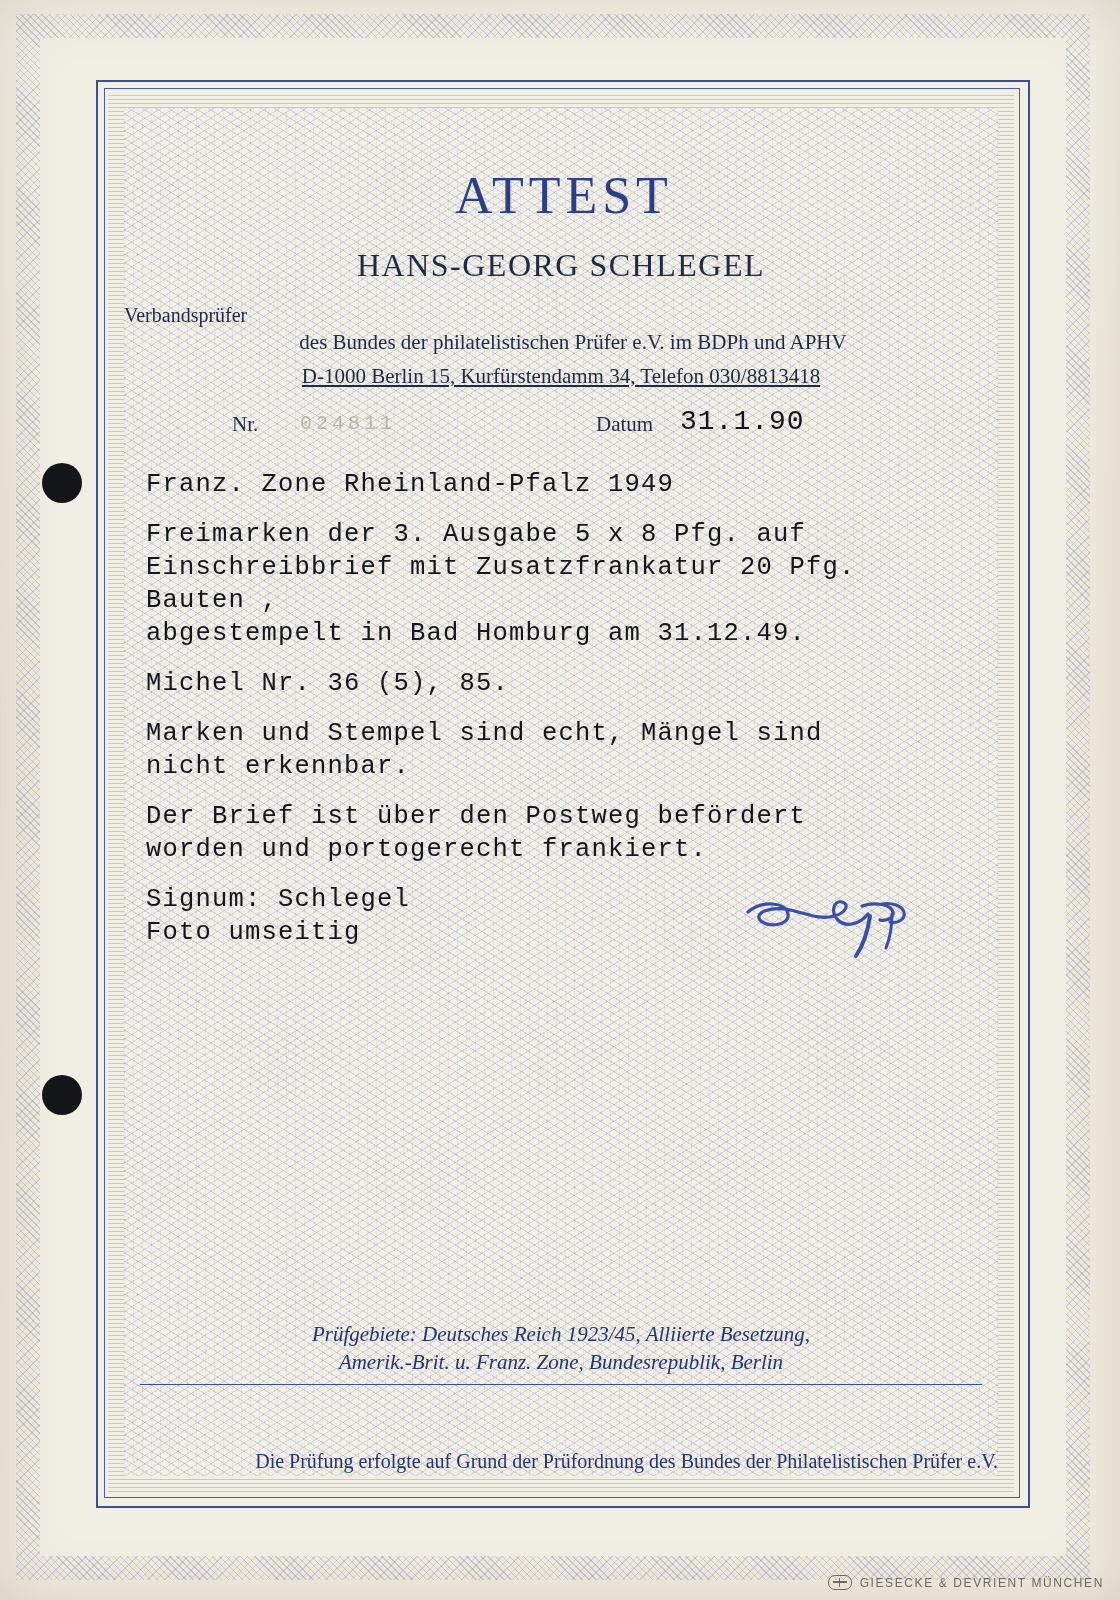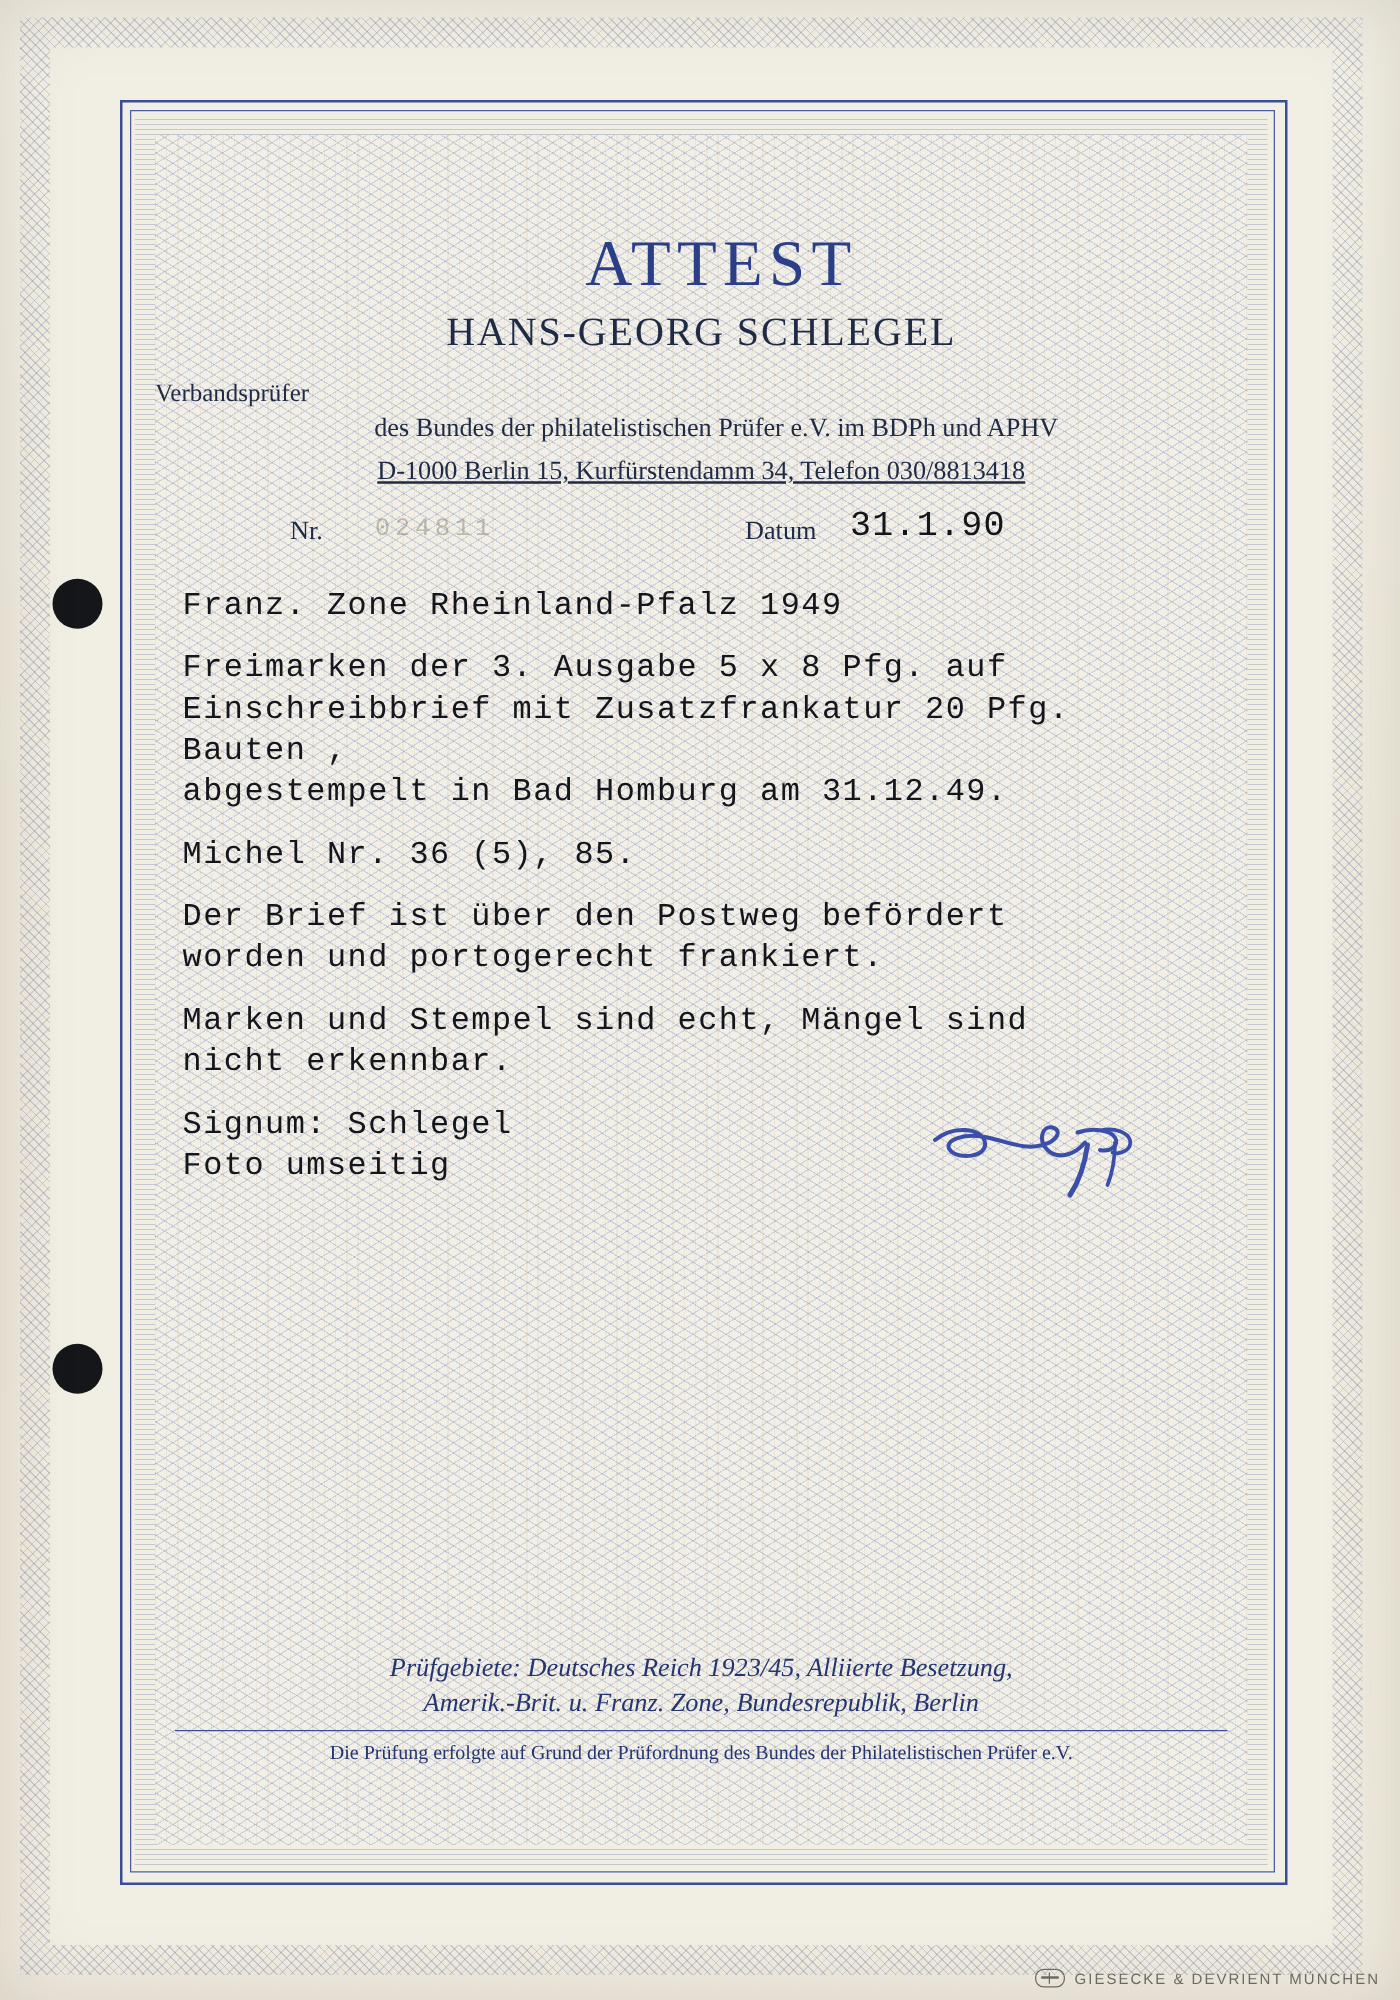--- a/index.html
+++ b/index.html
@@ -106,27 +106,26 @@
 
   
   #content {
     position: absolute;
     left: 124px; top: 108px;
     width: 874px; height: 1368px;
   }
 
   .attest-title {
     position: absolute;
-    top: 58px; left: 16px; width: 874px;
+    top: 58px; left: 3px; width: 874px;
     text-align: center;
     font-family: "Liberation Serif", serif;
     font-size: 52px;
     letter-spacing: 5px;
     color: #2b3f86;
-    margin-top: 16px;
   }
 
   .examiner-name {
     position: absolute;
     top: 139px; left: 0; width: 874px;
     text-align: center;
     font-size: 32px;
     letter-spacing: 1.5px;
     color: #1f2a45;
   }
@@ -224,23 +223,23 @@
     font-style: italic;
   }
   .footer-rule {
     position: absolute;
     left: 16px; top: 1276px;
     width: 842px;
     border-top: 1px solid #3a4e96;
   }
   .footer-note {
     position: absolute;
-    left: 0; top: 1286px; width: 874px;
-    text-align: center;
-    font-size: 16px;
+    left: 0; top: 1342px; width: 874px;
+    text-align: right;
+    font-size: 20px;
     color: #24356f;
   }
 
   
   .imprint {
     position: absolute;
     right: 16px;
     bottom: 10px;
     display: flex;
     align-items: center;
@@ -313,24 +312,24 @@
       <span class="date-value">31.1.90</span>
     </div>
 
     <div class="body-text">
       <div class="body-para">Franz. Zone Rheinland-Pfalz 1949</div>
       <div class="body-para">Freimarken der 3. Ausgabe 5 x 8 Pfg. auf
 Einschreibbrief mit Zusatzfrankatur 20 Pfg.
 Bauten ,
 abgestempelt in Bad Homburg am 31.12.49.</div>
       <div class="body-para">Michel Nr. 36 (5), 85.</div>
+      <div class="body-para">Marken und Stempel sind echt, Mängel sind
+nicht erkennbar.</div>
       <div class="body-para">Der Brief ist über den Postweg befördert
 worden und portogerecht frankiert.</div>
-      <div class="body-para">Marken und Stempel sind echt, Mängel sind
-nicht erkennbar.</div>
       <div class="body-para">Signum: Schlegel
 Foto umseitig</div>
     </div>
 
     <div class="signature">
       <svg width="180" height="70" viewBox="0 0 180 70" fill="none" xmlns="http://www.w3.org/2000/svg">
         <path d="M6 18 C20 6, 44 8, 46 20 C48 32, 24 34, 18 26 C12 18, 30 12, 48 16 C66 20, 78 26, 92 22 C104 19, 108 10, 100 8 C92 6, 88 18, 96 26 C104 34, 118 30, 126 20" stroke="#3b4fa8" stroke-width="3.2" stroke-linecap="round" fill="none"></path>
         <path d="M120 12 C132 8, 146 10, 150 16 C154 22, 146 28, 138 26" stroke="#3b4fa8" stroke-width="3.2" stroke-linecap="round" fill="none"></path>
         <path d="M140 10 C150 8, 160 12, 162 18 C164 26, 154 30, 148 28" stroke="#3b4fa8" stroke-width="3" stroke-linecap="round" fill="none"></path>
         <path d="M128 22 C126 36, 122 50, 114 62" stroke="#3b4fa8" stroke-width="4" stroke-linecap="round" fill="none"></path>

